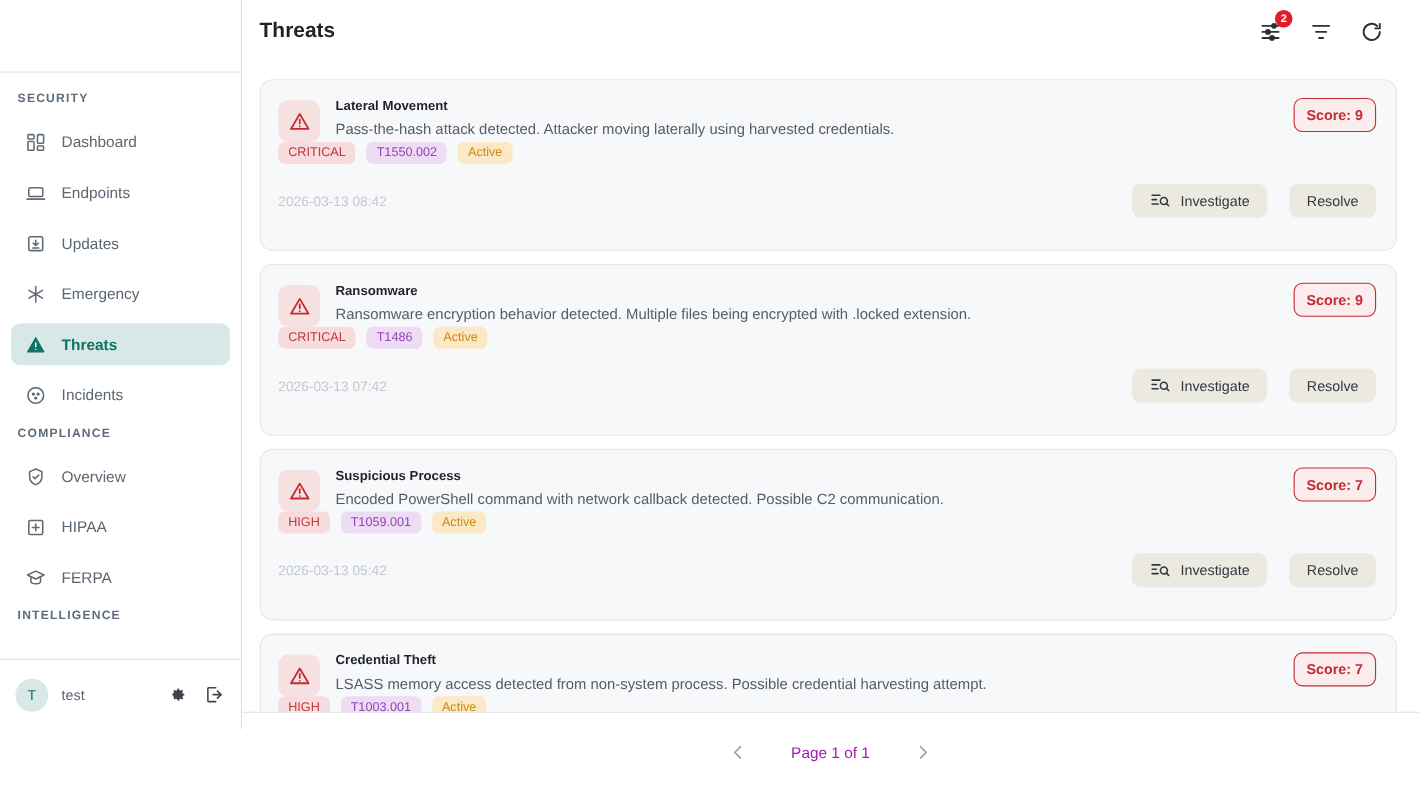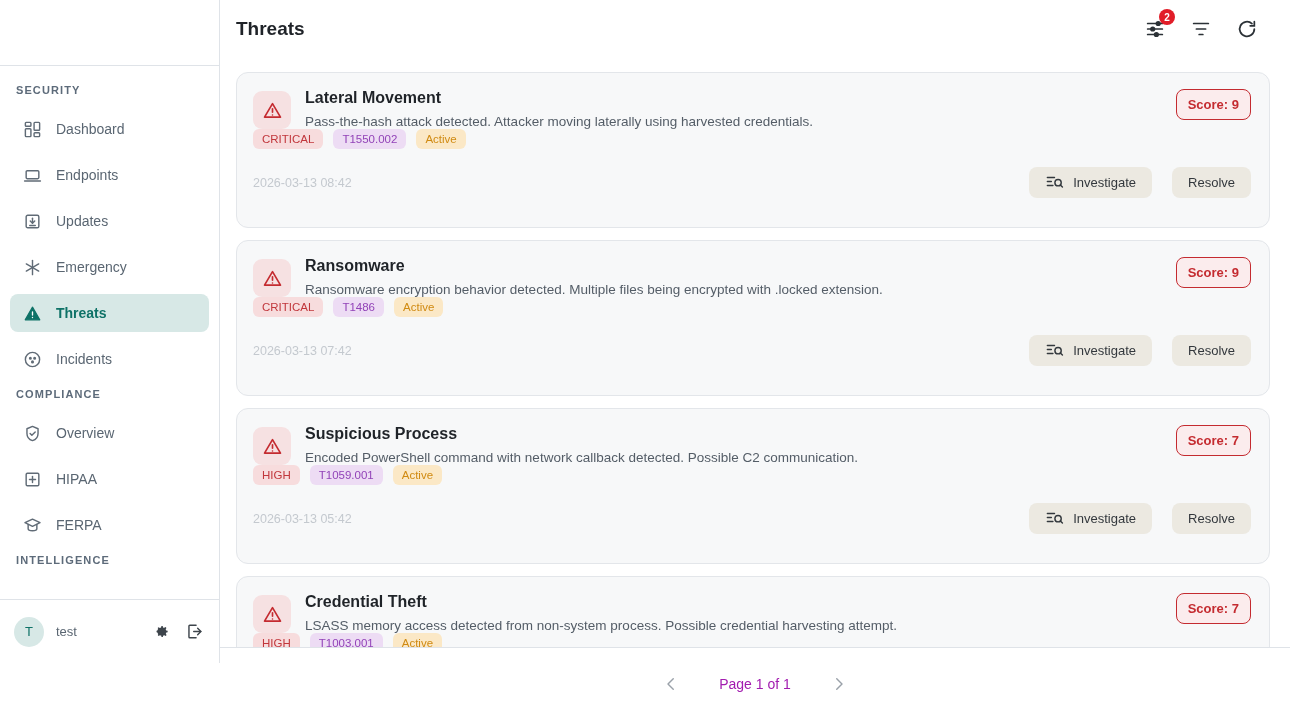--- a/index.html
+++ b/index.html
@@ -77,21 +77,21 @@
     background: #f7f8f9; border: 1px solid #e3e6ea; border-radius: 12px;
     padding: 14px 18px 14px 16px; margin-bottom: 12px; position: relative;
     min-height: 156px;
   }
   .card-top { display: flex; gap: 14px; }
   .warn-box {
     width: 38px; height: 38px; border-radius: 9px; background: #f6e1e2;
     display: flex; align-items: center; justify-content: center; flex: 0 0 38px; margin-top: 4px;
   }
   .card-text { flex: 1 1 auto; padding-top: 2px; }
-  .threat-title { font-size: 16px; font-weight: 700; color: #1f2328; margin-bottom: 7px; }
+  .threat-title { font-size: 12px; font-weight: 700; color: #1f2328; margin-bottom: 7px; }
   .threat-desc { font-size: 13.5px; color: #545d67; }
   .score-pill {
     border: 1px solid #c42b30; color: #c42b30; background: #fbeced;
     border-radius: 8px; font-size: 13px; font-weight: 700;
     padding: 6px 11px; white-space: nowrap; height: 31px;
     display: flex; align-items: center; margin-top: 2px; cursor: pointer;
   }
   .tag-row { display: flex; gap: 10px; padding-left: 0px; }
   .tag {
     border-radius: 6px; font-size: 11.5px; padding: 4px 9px; white-space: nowrap;

